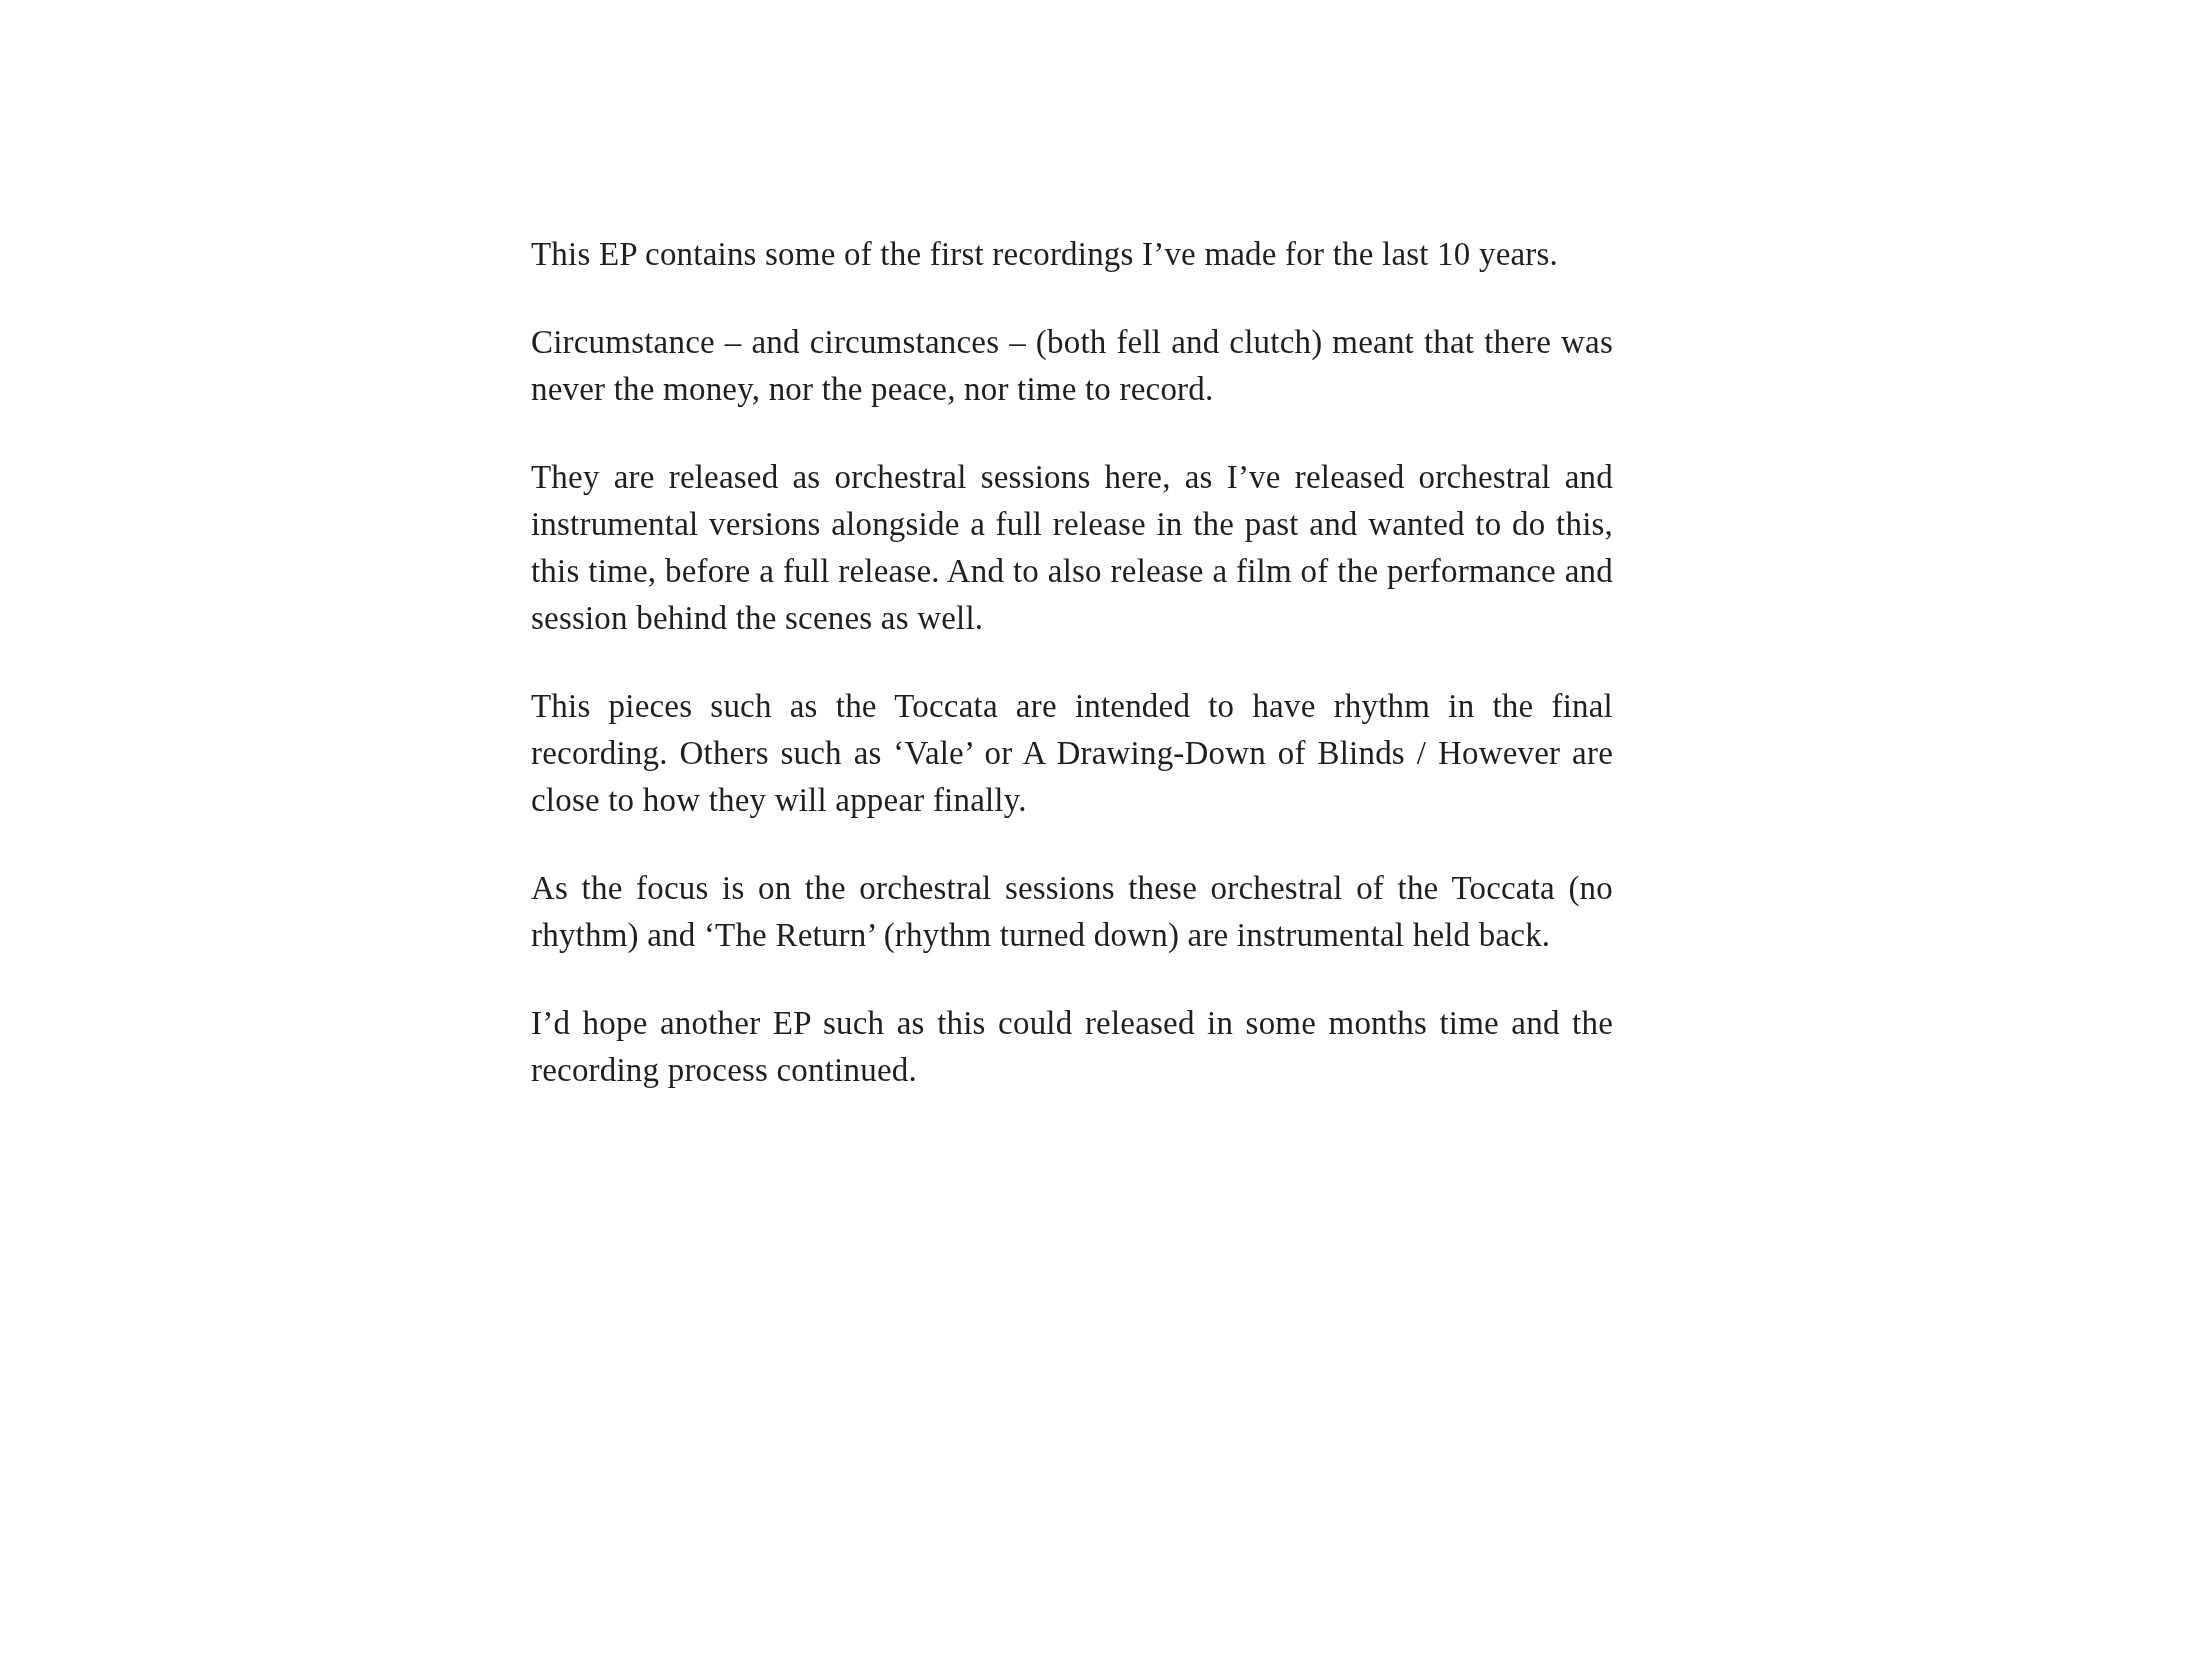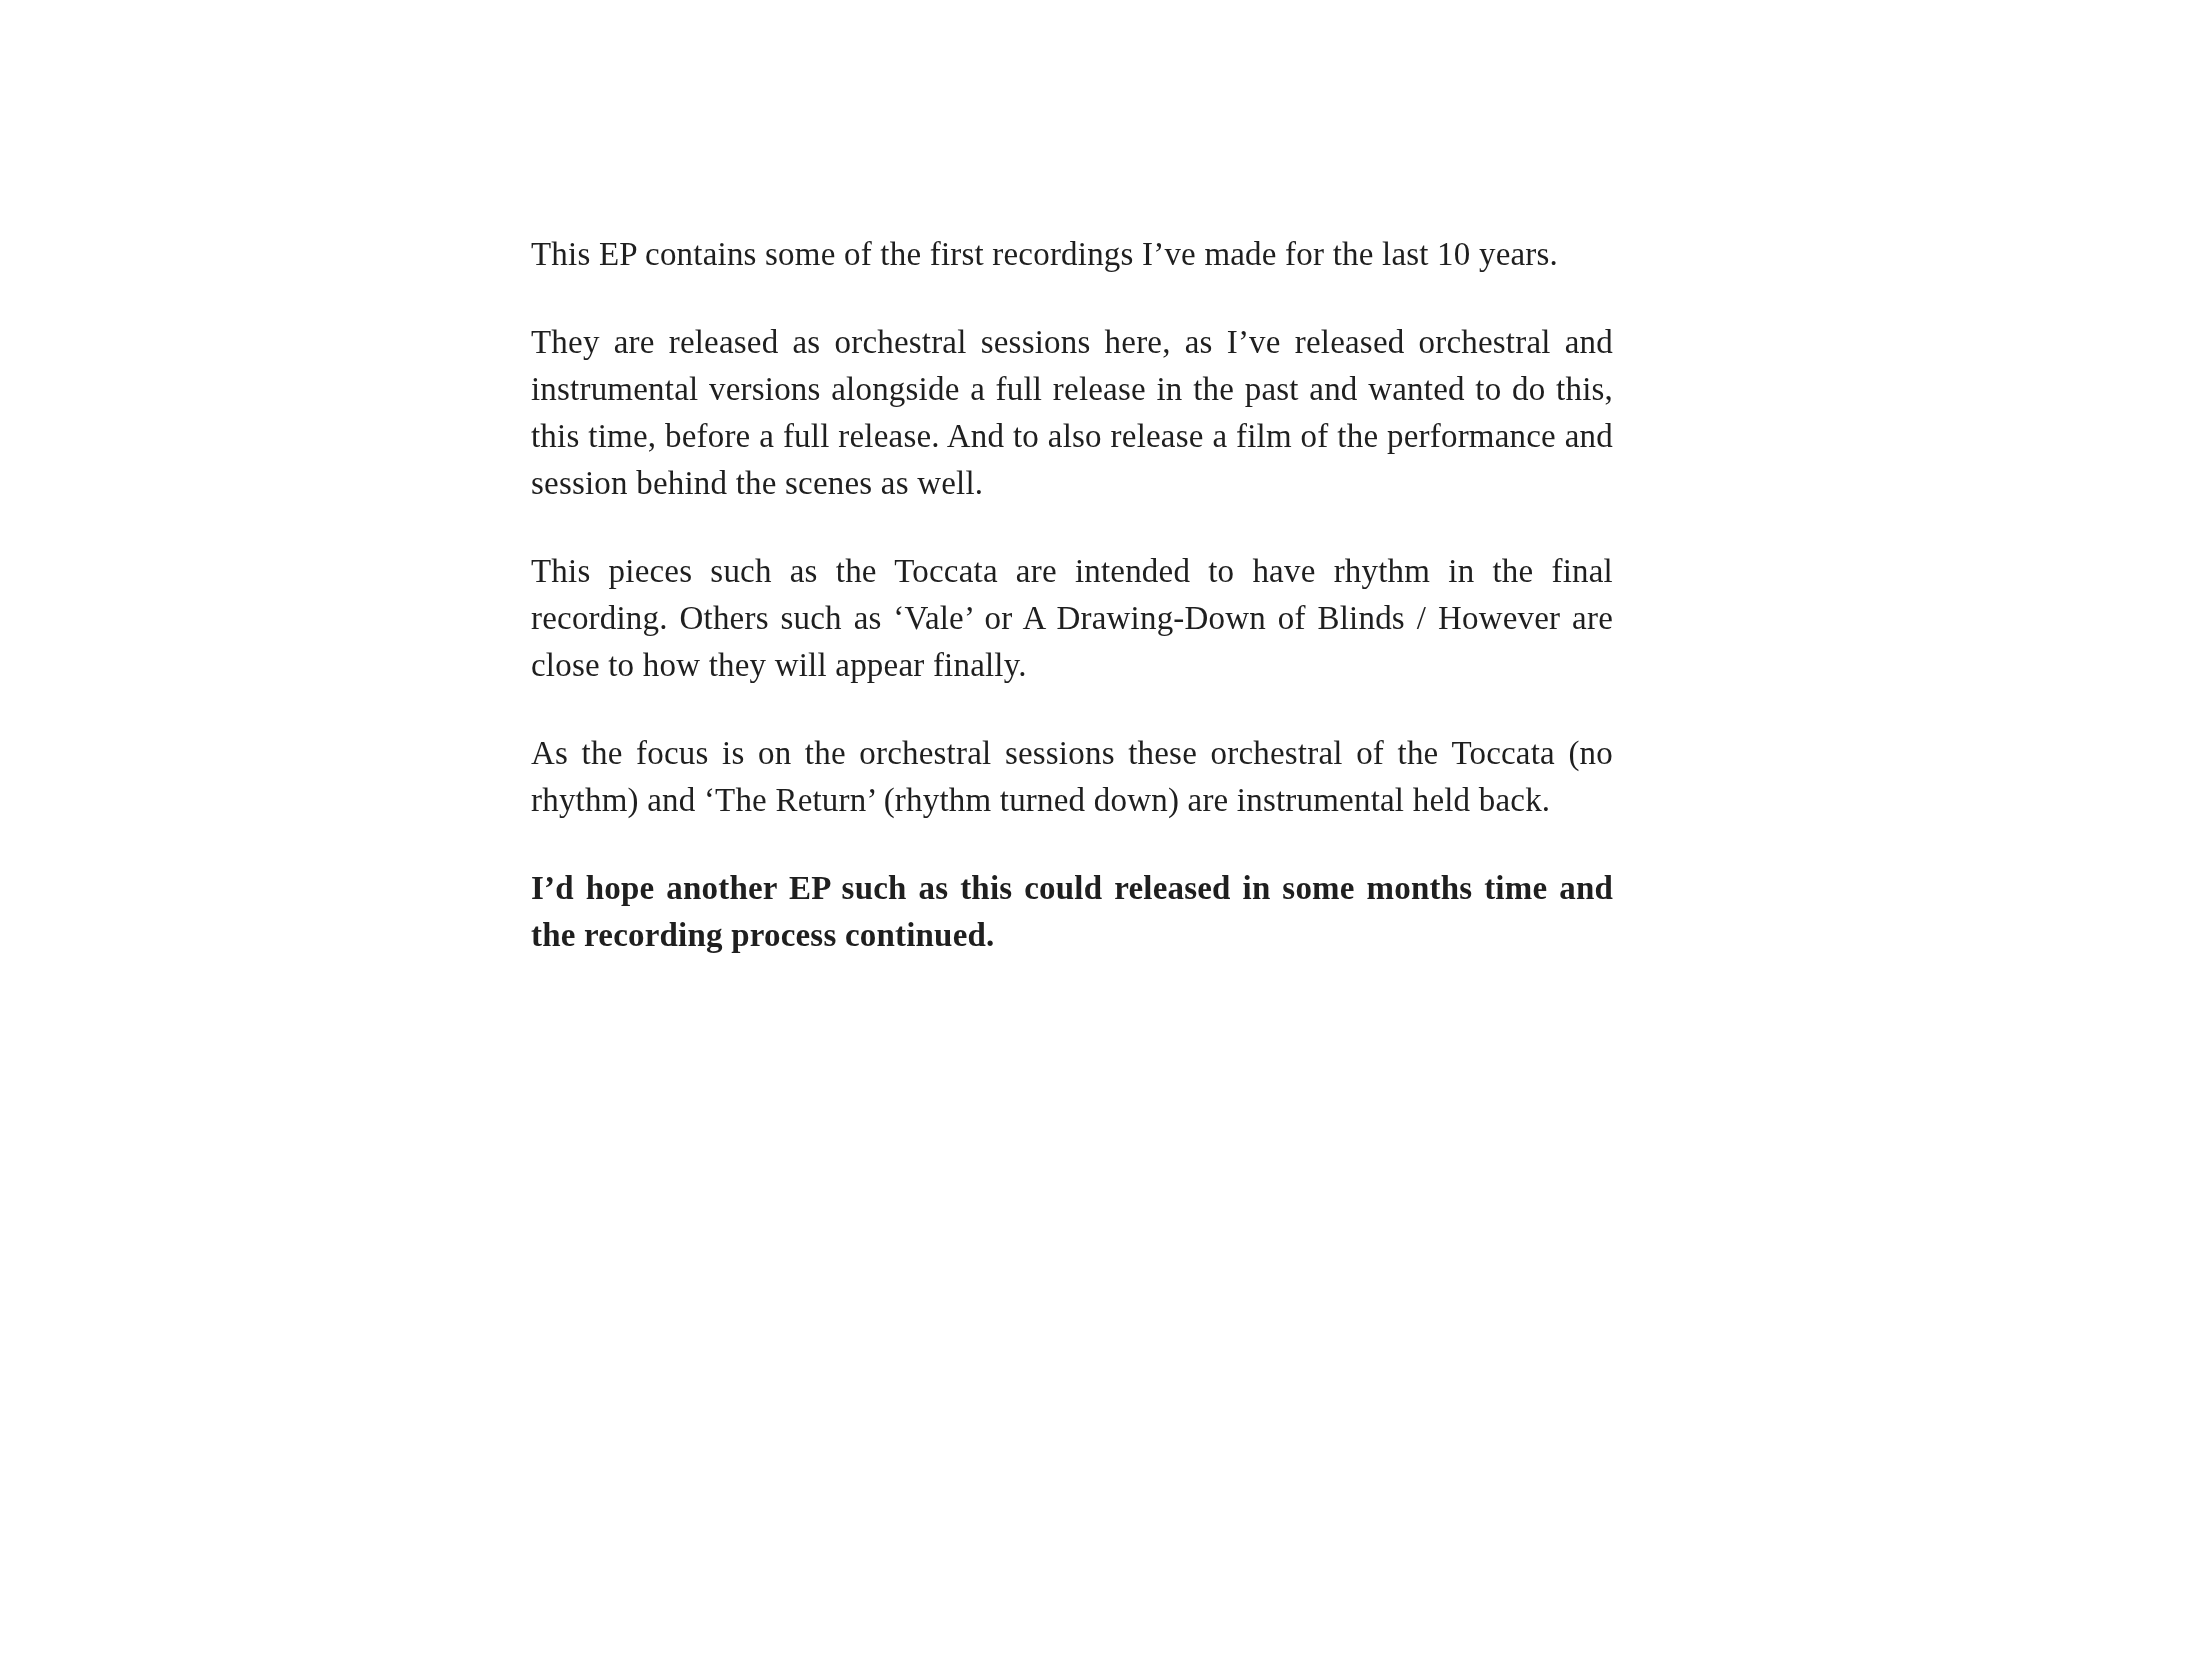--- a/index.html
+++ b/index.html
@@ -31,33 +31,33 @@
     text-align: justify;
     font-weight: 400;
     letter-spacing: 0.2px;
   }
   .text-block p {
     margin: 0 0 41px 0;
     padding: 0;
   }
   .text-block p:last-child {
     margin-bottom: 16px;
-    font-weight: bold;
   }
   .it {
   }
 </style>
 </head>
 <body>
 
 <div class="page">
   <div class="text-block">
 
     <p><span>This EP contains some of the first recordings I’ve made for the last 10 years.</span></p>
 
+    <p><span>Circumstance – and circumstances – (both fell and clutch) meant that there was never the money, nor the peace, nor time to record.</span></p>
 
 
     <p><span>They are released as orchestral sessions here, as I’ve released orchestral and instrumental versions alongside a full release in the past and wanted to do this, this time, before a full release. And to also release a film of the performance and session behind the scenes as well.</span></p>
 
 
     <p><span>This pieces such as the </span><span class="it">Toccata</span><span> are intended to have rhythm in the final recording. Others such as </span><span class="it">‘Vale’</span><span> or </span><span class="it">A Drawing-Down of Blinds / However</span><span> are close to how they will appear finally.</span></p>
 
     <p><span>As the focus is on the orchestral sessions these orchestral of the </span><span class="it">Toccata</span><span> (no rhythm) and </span><span class="it">‘The Return’</span><span> (rhythm turned down) are instrumental held back.</span></p>
 
     <p><span>I’d hope another EP such as this could released in some months time and the recording process continued.</span></p>

